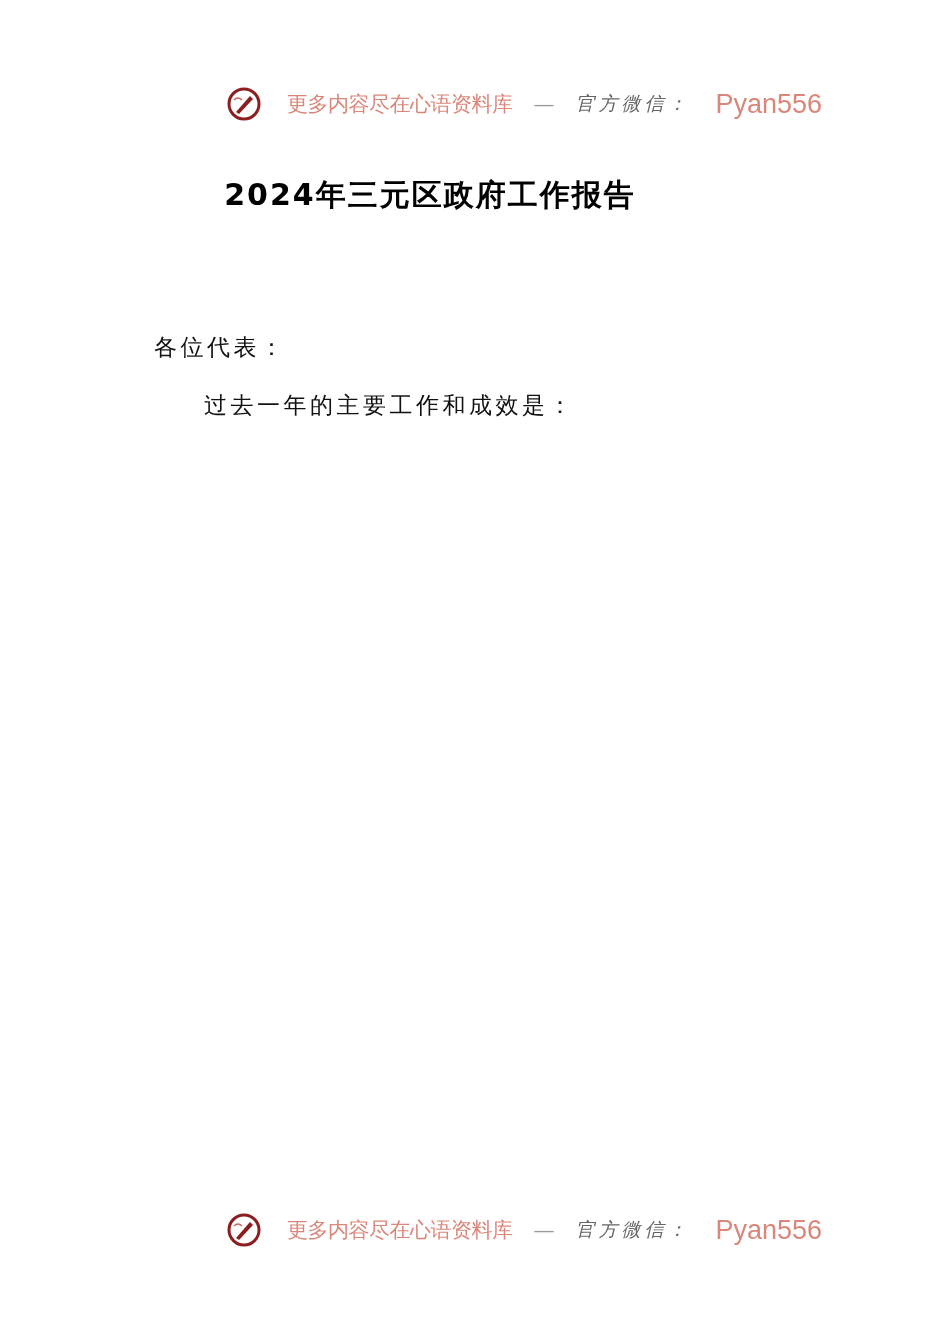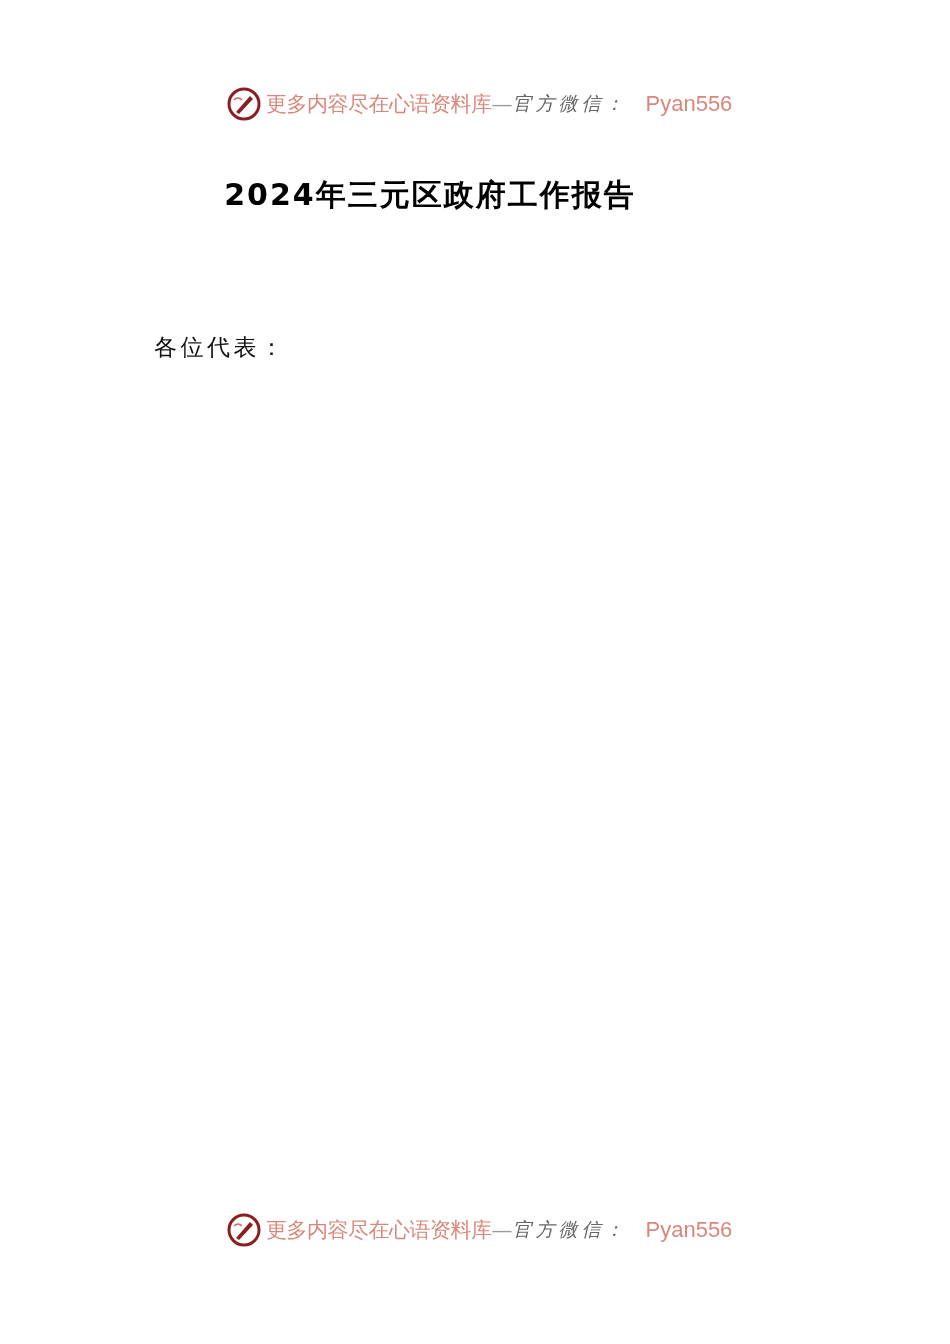--- a/index.html
+++ b/index.html
@@ -1,24 +1,24 @@
 <!DOCTYPE html>
 <html><head>
 <meta charset="utf-8">
 <style>
   html, body { margin:0; padding:0; background:#ffffff; }
   body { width:950px; height:1344px; position:relative; overflow:hidden; }
-  .banner { position:absolute; left:226px; height:40px; display:flex; align-items:center; white-space:nowrap; }
+  .banner { position:absolute; left:226px; height:40px; display:flex; align-items:center; white-space:nowrap;gap:21px; }
   .banner.top { top:84px; }
   .banner.bottom { top:1210px; }
   .logo { width:36px; height:36px; margin-right:4px; }
   .banner-main { font-family:"DejaVu Serif", serif; font-size:21px; color:#d9877a; letter-spacing:-0.5px; }
   .banner-dash { font-family:"DejaVu Serif", serif; font-size:21px; color:#999; }
   .banner-wechat { font-family:"DejaVu Serif", serif; font-size:19px; color:#666; letter-spacing:4px; font-style:italic; }
-  .banner-id { font-family:"Liberation Sans", sans-serif; font-size:22px; color:#d9877a; margin-left:18px; }
+  .banner-id { font-family:"Liberation Sans", sans-serif; font-size:27px; color:#d9877a; margin-left:4px; }
   .title { position:absolute; top:175px; left:0; width:860px; text-align:center;
     font-family:"DejaVu Sans", sans-serif; font-weight:bold; font-size:30px; color:#000; letter-spacing:2px; }
   .body { position:absolute; left:146px; top:314px; width:660px;
     font-family:"DejaVu Sans", sans-serif; font-size:23px; color:#111; line-height:50px; text-align:justify; letter-spacing:3.5px; }
   .body p { margin:8px; }
   .indent { text-indent:50px; }
 </style>
 </head>
 <body>
 
@@ -31,20 +31,21 @@
   <span class="banner-main">更多内容尽在心语资料库</span>
   <span class="banner-dash">—</span>
   <span class="banner-wechat">官方微信：</span>
   <span class="banner-id">Pyan556</span>
 </div>
 
 <div class="title">2024年三元区政府工作报告</div>
 
 <div class="body">
   <p>各位代表：</p>
+  <p class="indent">过去一年的主要工作和成效是：</p>
 </div>
 
 <div class="banner bottom">
   <svg class="logo" viewBox="0 0 36 36">
     <circle cx="18" cy="18" r="15" fill="none" stroke="#8b1f1f" stroke-width="3"></circle>
     <path d="M10 26 L24 10 L27 13 L13 28 Z" fill="#8b1f1f"></path>
     <path d="M8 14 Q12 10 16 14" fill="none" stroke="#c66" stroke-width="1.5"></path>
   </svg>
   <span class="banner-main">更多内容尽在心语资料库</span>
   <span class="banner-dash">—</span>

